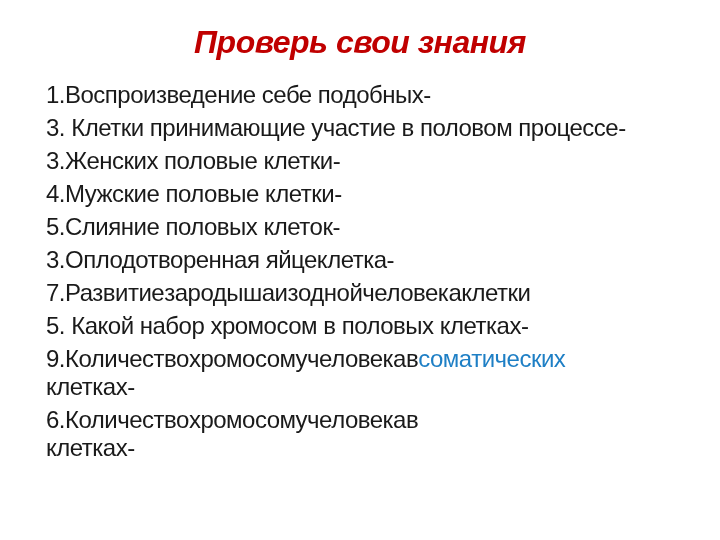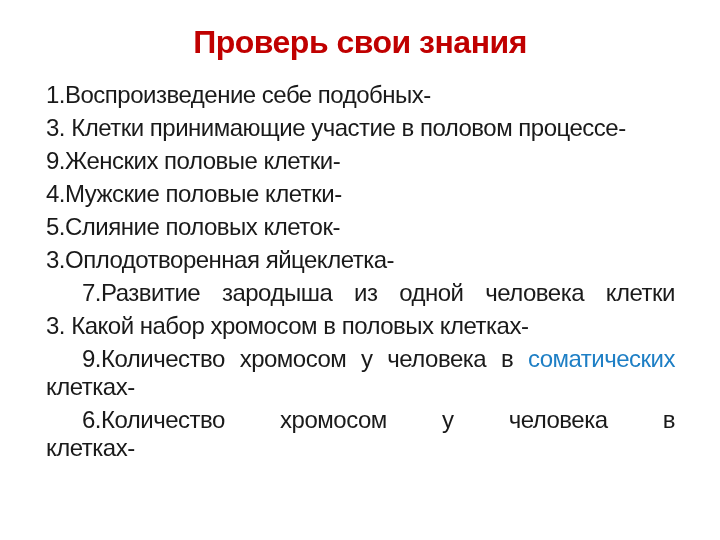--- a/index.html
+++ b/index.html
@@ -20,60 +20,60 @@
     background: var(--bg, #ffffff);
   }
   .slide-title {
     margin-top: 22px;
     text-align: center;
     font-size: 32px;
     line-height: 40px;
     font-weight: bold;
     letter-spacing: -0.5px;
     color: var(--title-color, #C00000);
+    font-style: italic;
   }
   .question-list {
     position: absolute;
     top: 81px;
     left: 46px;
     right: 45px;
     color: var(--body-color, #1a1a1a);
     font-size: 24px;
     line-height: 28px;
     letter-spacing: -0.5px;
   }
   .question {
     margin: 0 0 5px 0;
   }
   .line {
     white-space: nowrap;
   }
   .line.justify {
     display: flex;
-    justify-content: space-between;
-    margin-left: 36px;
+    justify-content: flex-start;
   }
   .accent {
     color: var(--accent-color, #1E7FC5);
   }
 </style>
 </head>
 <body>
 
 <div class="slide">
   <div class="slide-title">Проверь свои знания</div>
   <div class="question-list">
       <div class="question">
         <div class="line"><span class="">1.Воспроизведение себе подобных-</span></div>
       </div>
       <div class="question">
         <div class="line"><span class="">3. Клетки принимающие участие в половом процессе-</span></div>
       </div>
       <div class="question">
-        <div class="line"><span class="">9.Женских половые клетки-</span></div>
+        <div class="line"><span class="">3.Женских половые клетки-</span></div>
       </div>
       <div class="question">
         <div class="line"><span class="">4.Мужские половые клетки-</span></div>
       </div>
       <div class="question">
         <div class="line"><span class="">5.Слияние половых клеток-</span></div>
       </div>
       <div class="question">
         <div class="line"><span class="">3.Оплодотворенная яйцеклетка-</span></div>
       </div>
@@ -81,21 +81,21 @@
         <div class="line justify">
           <span class="word">7.Развитие</span>
           <span class="word">зародыша</span>
           <span class="word">из</span>
           <span class="word">одной</span>
           <span class="word">человека</span>
           <span class="word">клетки</span>
         </div>
       </div>
       <div class="question">
-        <div class="line"><span class="">3. Какой набор хромосом в половых клетках-</span></div>
+        <div class="line"><span class="">5. Какой набор хромосом в половых клетках-</span></div>
       </div>
       <div class="question">
         <div class="line justify">
           <span class="word">9.Количество</span>
           <span class="word">хромосом</span>
           <span class="word">у</span>
           <span class="word">человека</span>
           <span class="word">в</span>
           <span class="word accent">соматических</span>
         </div>

